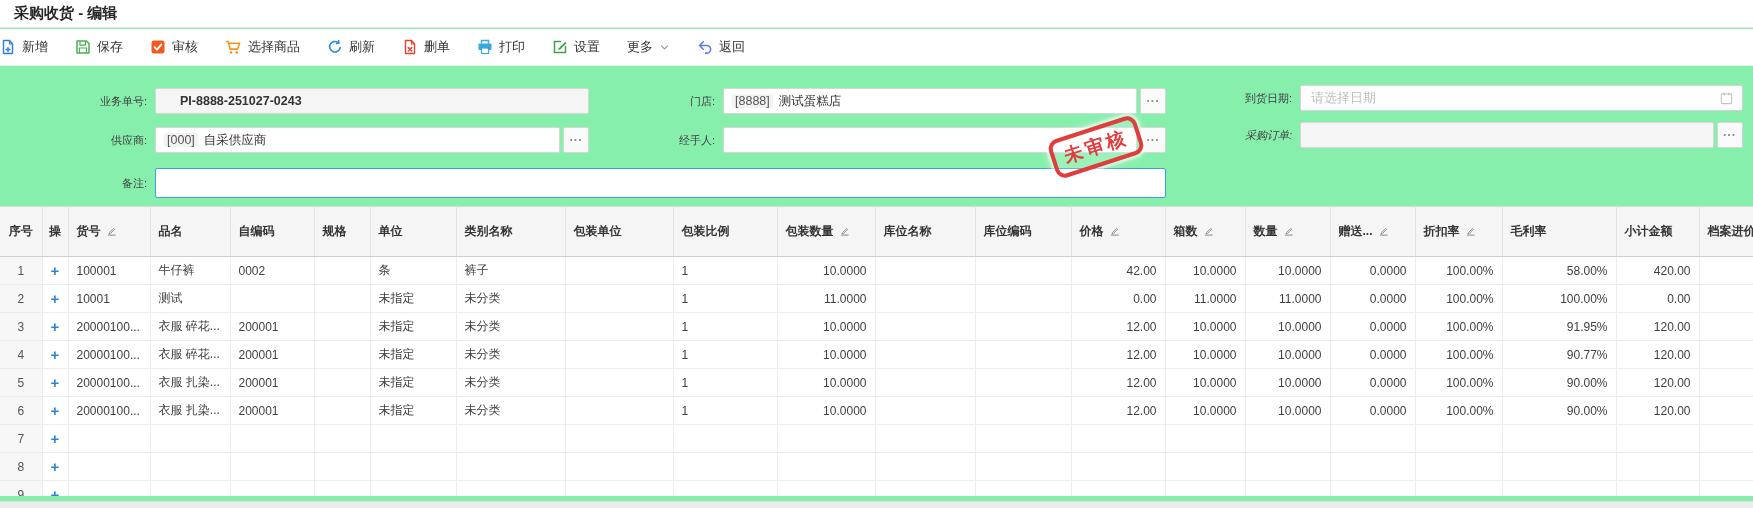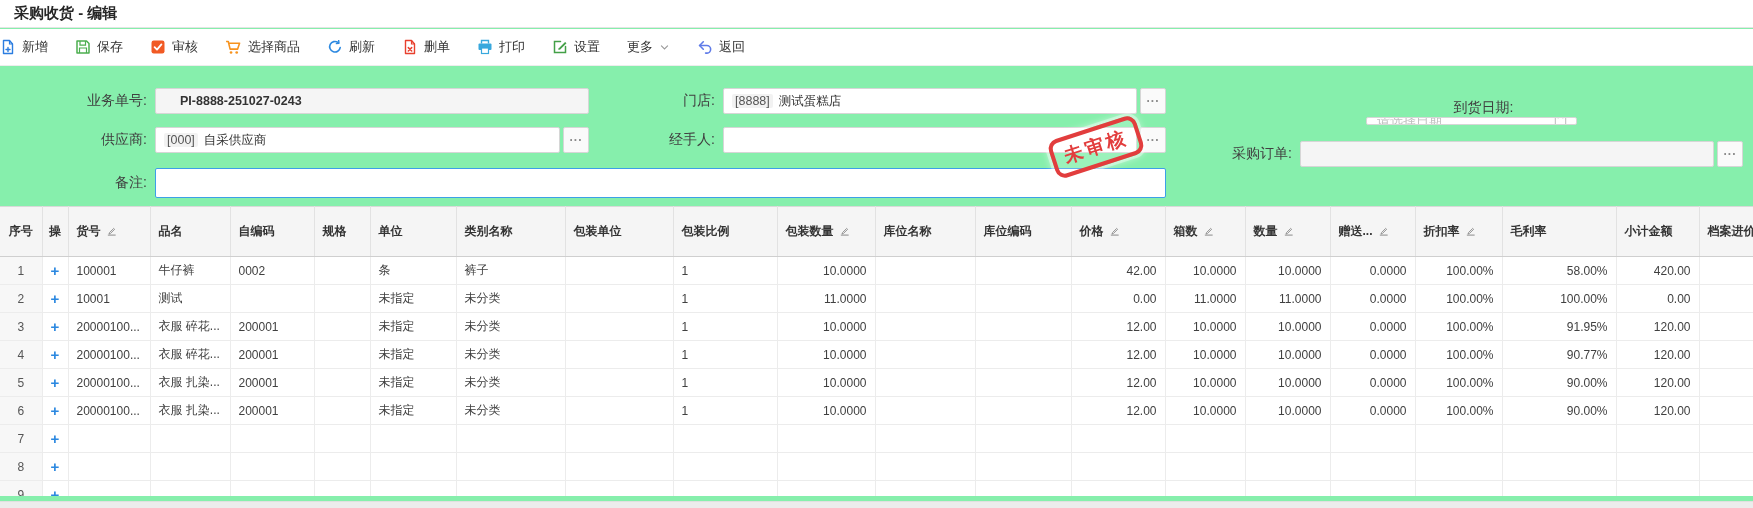--- a/index.html
+++ b/index.html
@@ -10,40 +10,40 @@
             border-bottom:1px solid #e4e4e4;display:flex;align-items:center;padding-left:14px;box-sizing:border-box;}
   .titlebar h1{margin:0;font-size:15px;font-weight:bold;color:#262626;}
   
   .toolbar{position:absolute;left:0;top:29px;width:100%;height:37px;background:#fff;
            border-bottom:1px solid #ededed;display:flex;align-items:center;box-sizing:border-box;}
   .tbtn{display:inline-flex;align-items:center;gap:6px;margin-right:27px;font-size:13px;color:#333;cursor:pointer;white-space:nowrap;}
   .tbtn .ticon{display:inline-flex;align-items:center;}
   .tbtn svg{display:block;}
   
   .field{position:absolute;display:flex;align-items:center;height:26px;}
-  .flabel{flex:none;text-align:right;padding-right:8px;font-size:14px;color:#404040;white-space:nowrap;}
+  .flabel{flex:none;text-align:right;padding-right:8px;font-size:11px;color:#404040;white-space:nowrap;}
   .w1{width:107px}.w2{width:115px}.w3{width:92px}
   .fbox{flex:1;height:26px;border:1px solid #d6d6d6;border-radius:2px;background:#fff;display:flex;
         align-items:center;padding:0 8px;font-size:12.5px;color:#333;box-sizing:border-box;overflow:hidden;white-space:nowrap;}
   .fbox.readonly{background:#f5f5f5;padding-left:24px;}
   .fbox.focused{border-color:#3d9fe8;height:30px;}
   .docno{font-weight:bold;color:#333;}
   .code-tag{background:#f2f2f2;color:#555;padding:0 3px;margin-right:6px;border-radius:2px;text-align:center;}
   .finput{border:none;outline:none;flex:1;min-width:0;font-size:13px;color:#333;background:transparent;font-family:Liberation Mono, monospace;}
   .finput::placeholder{color:#bfbfbf;}
   .cal{flex:none;display:flex;align-items:center;margin-left:6px;cursor:pointer;}
   .ellip-btn{flex:none;width:26px;height:26px;border:1px solid #d6d6d6;border-radius:2px;background:#fafafa;
              color:#8a8a8a;display:flex;align-items:center;justify-content:center;margin-left:3px;cursor:pointer;
              box-sizing:border-box;font-size:12px;font-weight:bold;letter-spacing:1px;line-height:10px;padding-bottom:6px;}
   #f-doc-no{left:40px;top:88px;width:549px;}
   #f-store{left:600px;top:88px;width:566px;}
-  #f-date{left:1200px;top:99px;width:543px;flex-direction:column;}
+  #f-date{left:1200px;top:85px;width:543px;}
   #f-supplier{left:40px;top:127px;width:549px;}
   #f-handler{left:600px;top:127px;width:566px;}
-  #f-po{left:1200px;top:141px;width:543px;}
+  #f-po{left:1200px;top:122px;width:543px;font-style:italic;}
   #f-remark{left:40px;top:168px;width:1126px;height:30px;}
   
   .stamp{position:absolute;left:1050px;top:127px;z-index:6;transform:rotate(-18deg);
          font-size:19px;font-weight:bold;letter-spacing:3px;padding:3px 9px;border:4px solid;border-radius:10px;
          background:rgba(255,255,255,0.18);box-shadow:0 0 0 3px rgba(255,255,255,0.35),0 0 10px rgba(255,255,255,0.85);
          white-space:nowrap;}
   
   .grid-wrap{position:absolute;left:0;top:206px;width:1753px;height:290px;overflow:hidden;}
   table{border-collapse:collapse;table-layout:fixed;width:1759px;font-size:12px;border-top:1px solid #d9d9d9;}
   th{height:35px;background:#f5f5f5;border-right:1px solid #e2e2e2;border-bottom:1px solid #cfcfcf;

